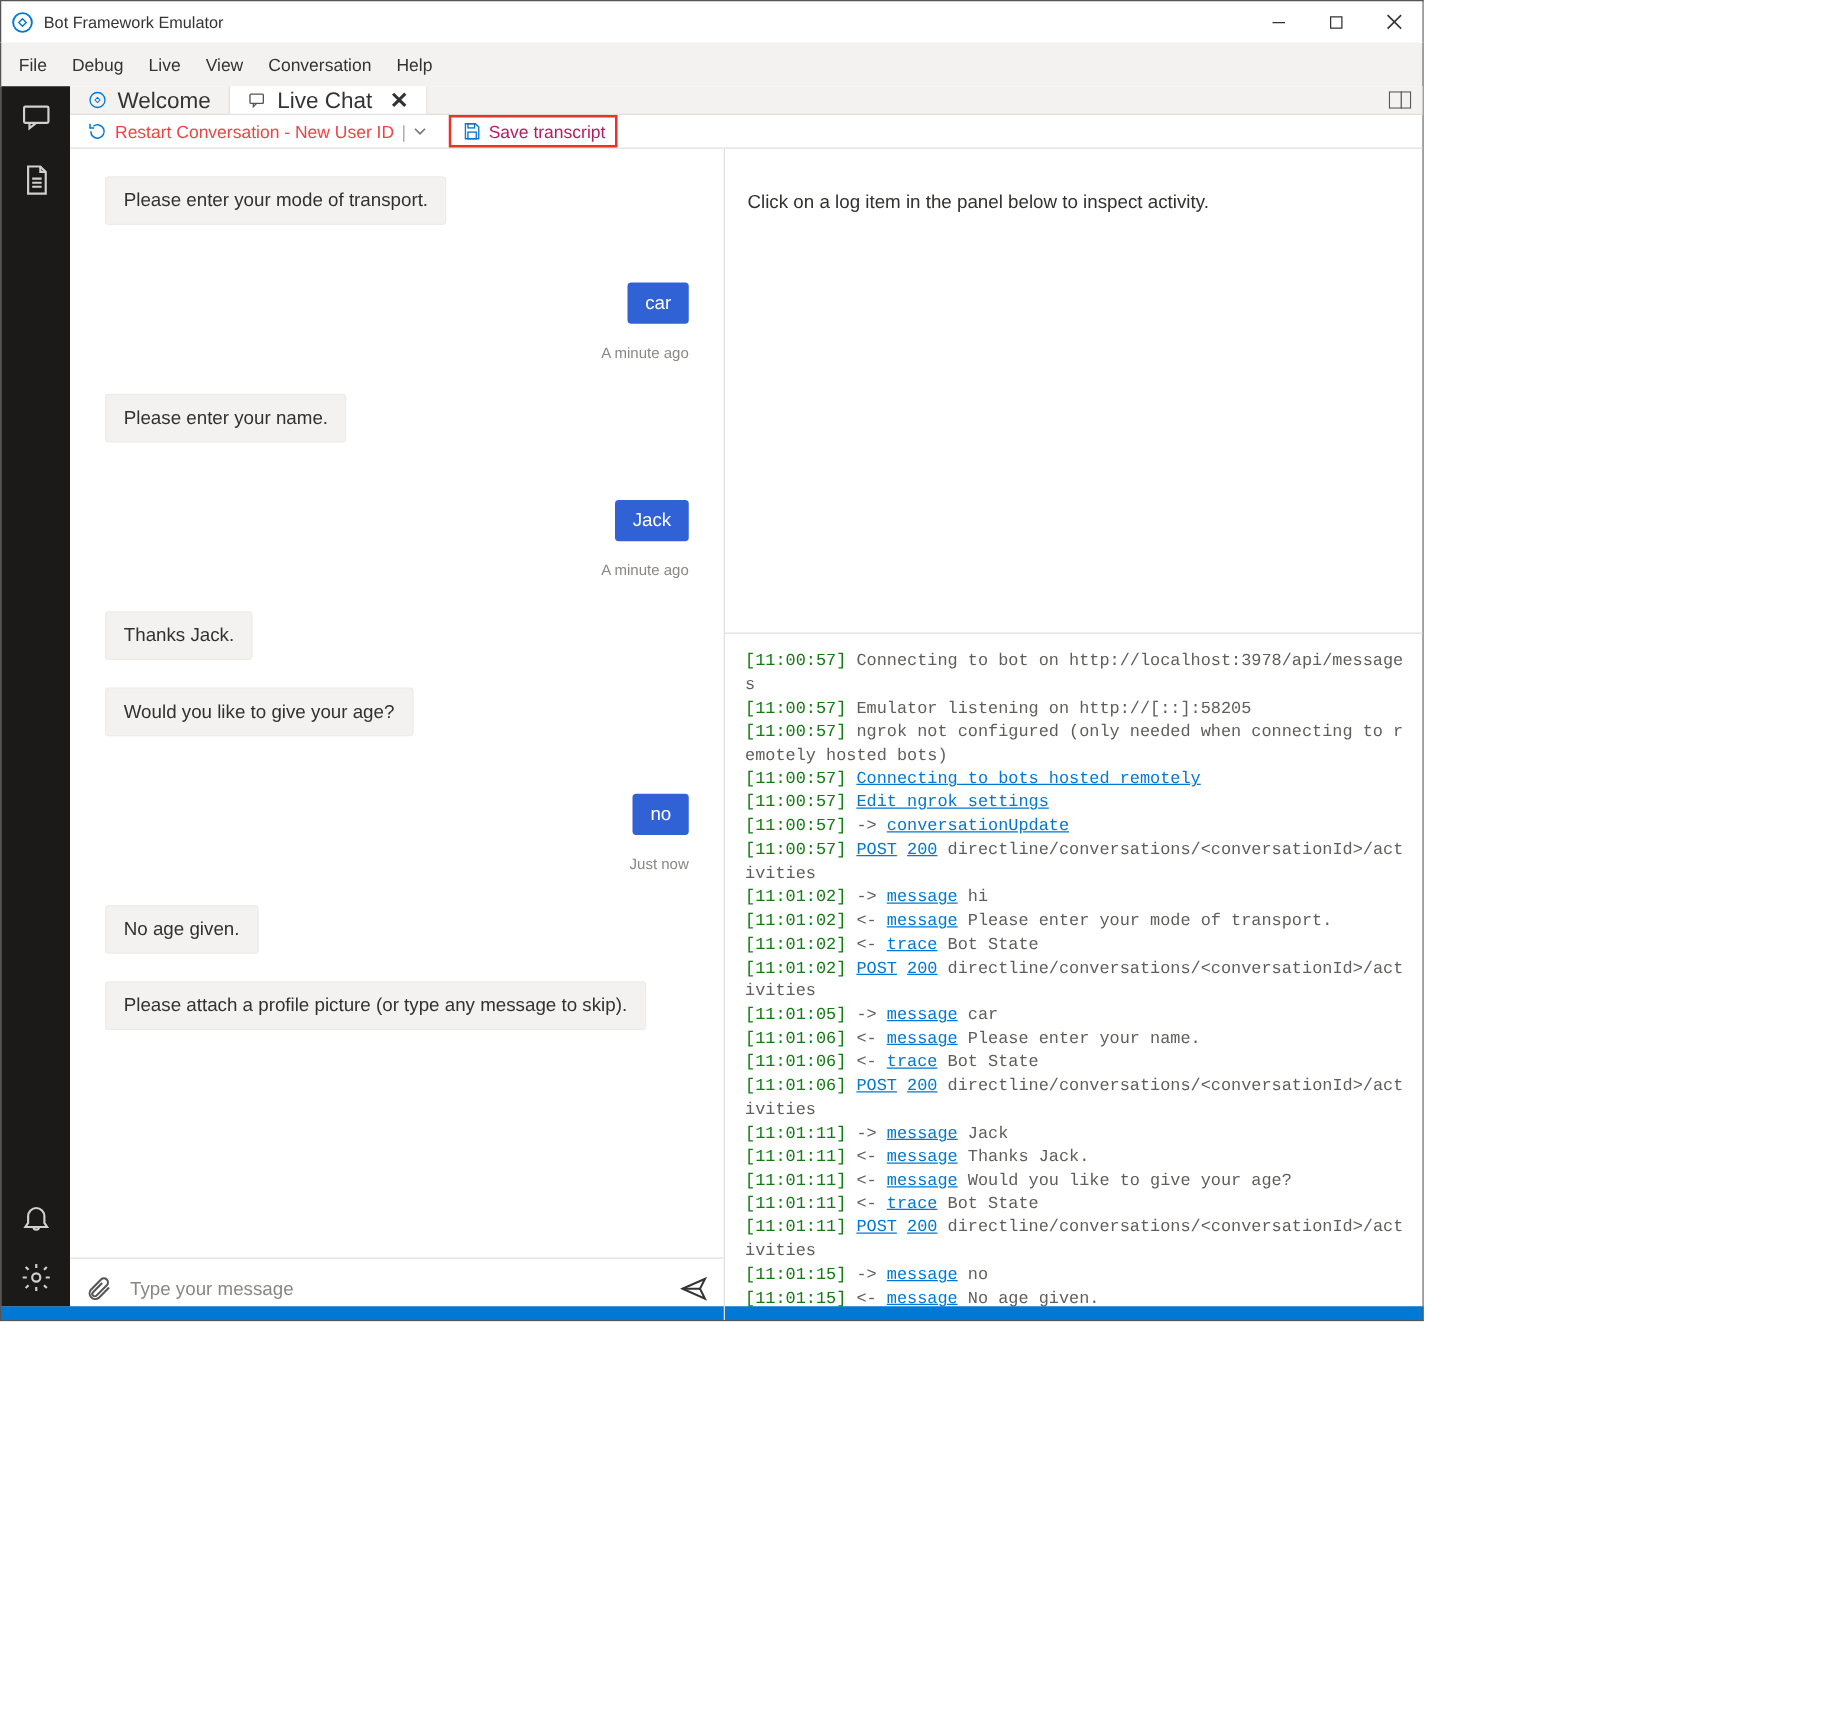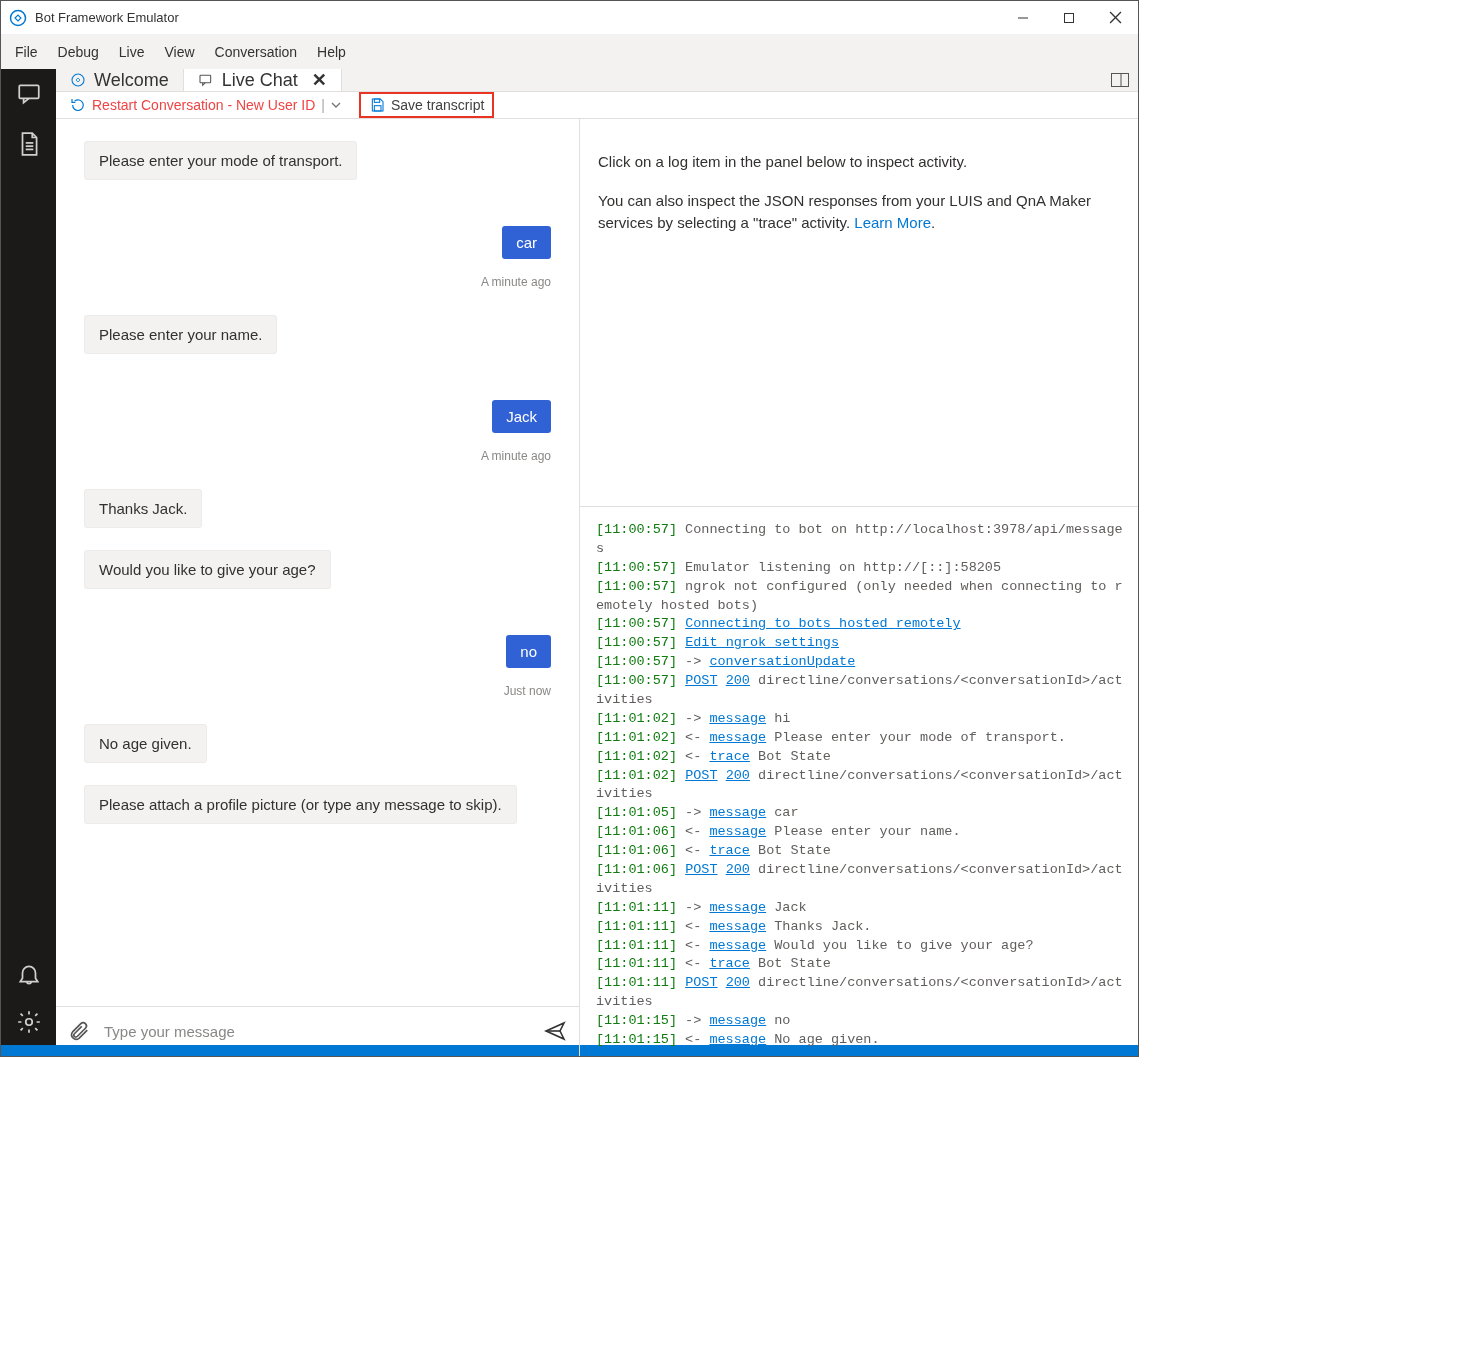--- a/index.html
+++ b/index.html
@@ -18,21 +18,21 @@
   .main { flex: 1; display: flex; flex-direction: column; }
   .tabbar { height: 35px; background: #f3f2f1; display: flex; align-items: stretch; border-bottom: 1px solid #e1dfdd; }
   .tab { display: flex; align-items: center; gap: 8px; padding: 0 14px; font-size: 18px; color: #333; border-right: 1px solid #e1dfdd; cursor:default;}
   .tab.active { background: #fff; }
   .tab .closex { font-weight: bold; color:#333; margin-left:6px;}
   .tabbar .spacer { flex:1; }
   .tabbar .panel-toggle { width: 36px; display:flex; align-items:center; justify-content:center; }
   .toolbar { height: 32px; display: flex; align-items: center; border-bottom: 1px solid #e1dfdd; padding: 0 14px; gap: 18px;}
   .toolbar .restart { display:flex; align-items:center; gap:6px; color:#555;}
   .toolbar .restart .rlabel { color:#ef4444; font-size:14px; }
-  .toolbar .save-transcript { display:flex; align-items:center; gap:6px; border: 2px solid #eb3323; padding: 3px 8px; color:#404040;}
+  .toolbar .save-transcript { display:flex; align-items:center; gap:6px; border: 2px solid #eb3323; padding: 3px 8px; color:#be185d;}
   .content-split { flex:1; display:flex; }
   .chat-pane { width: 524px; display:flex; flex-direction:column; border-right:1px solid #e1dfdd; position:relative;}
   .chat-scroll { flex:1; overflow-y:auto; padding: 22px 28px 10px 28px; }
   .chat-scroll::-webkit-scrollbar { width:10px; }
   .chat-scroll::-webkit-scrollbar-thumb { background:#c8c6c4; }
   .bubble-bot { background:#f3f2f1; border:1px solid #edebe9; border-radius:3px; padding: 10px 14px; display:inline-block; font-size:15px; color:#323130; margin-bottom: 6px;}
   .bubble-user { background:#3062d6; color:#fff; border-radius:3px; padding: 8px 14px; display:inline-block; font-size:15px;}
   .row { margin-bottom: 16px; }
   .row.right { text-align:right; margin-top: 40px;}
   .timestamp { font-size:12px; color:#8a8886; margin-top:2px; }
@@ -195,21 +195,20 @@
           <svg class="send-icon" viewBox="0 0 24 24" fill="none" stroke="#333" stroke-width="1.6">
               <path d="M3 12 L21 4 L17 12 L21 20 Z"></path>
               <line x1="3" y1="12" x2="17" y2="12"></line>
             </svg>
         </div>
       </div>
 
       <div class="inspector-pane">
         <div class="inspector-top">
           <p>Click on a log item in the panel below to inspect activity.</p>
-          <p><span>You can also inspect the JSON responses from your LUIS and QnA Maker services by selecting a "trace" activity. </span><a><span>Learn More</span></a>.</p>
         </div>
         <div class="log-pane" id="log-pane"><div><span class="ts">[11:00:57]</span><span class="plain"> Connecting to bot on http://localhost:3978/api/messages</span></div><div><span class="ts">[11:00:57]</span><span class="plain"> Emulator listening on http://[::]:58205</span></div><div><span class="ts">[11:00:57]</span><span class="plain"> ngrok not configured (only needed when connecting to remotely hosted bots)</span></div><div><span class="ts">[11:00:57]</span><span class="plain"> </span><span class="lnk">Connecting to bots hosted remotely</span></div><div><span class="ts">[11:00:57]</span><span class="plain"> </span><span class="lnk">Edit ngrok settings</span></div><div><span class="ts">[11:00:57]</span><span class="arr"> -&gt; </span><span class="lnk">conversationUpdate</span></div><div><span class="ts">[11:00:57]</span><span class="plain"> </span><span class="lnk">POST</span><span class="plain"> </span><span class="lnk">200</span><span class="plain"> directline/conversations/&lt;conversationId&gt;/activities</span></div><div><span class="ts">[11:01:02]</span><span class="arr"> -&gt; </span><span class="lnk">message</span><span class="plain"> hi</span></div><div><span class="ts">[11:01:02]</span><span class="arr"> &lt;- </span><span class="lnk">message</span><span class="plain"> Please enter your mode of transport.</span></div><div><span class="ts">[11:01:02]</span><span class="arr"> &lt;- </span><span class="lnk">trace</span><span class="plain"> Bot State</span></div><div><span class="ts">[11:01:02]</span><span class="plain"> </span><span class="lnk">POST</span><span class="plain"> </span><span class="lnk">200</span><span class="plain"> directline/conversations/&lt;conversationId&gt;/activities</span></div><div><span class="ts">[11:01:05]</span><span class="arr"> -&gt; </span><span class="lnk">message</span><span class="plain"> car</span></div><div><span class="ts">[11:01:06]</span><span class="arr"> &lt;- </span><span class="lnk">message</span><span class="plain"> Please enter your name.</span></div><div><span class="ts">[11:01:06]</span><span class="arr"> &lt;- </span><span class="lnk">trace</span><span class="plain"> Bot State</span></div><div><span class="ts">[11:01:06]</span><span class="plain"> </span><span class="lnk">POST</span><span class="plain"> </span><span class="lnk">200</span><span class="plain"> directline/conversations/&lt;conversationId&gt;/activities</span></div><div><span class="ts">[11:01:11]</span><span class="arr"> -&gt; </span><span class="lnk">message</span><span class="plain"> Jack</span></div><div><span class="ts">[11:01:11]</span><span class="arr"> &lt;- </span><span class="lnk">message</span><span class="plain"> Thanks Jack.</span></div><div><span class="ts">[11:01:11]</span><span class="arr"> &lt;- </span><span class="lnk">message</span><span class="plain"> Would you like to give your age?</span></div><div><span class="ts">[11:01:11]</span><span class="arr"> &lt;- </span><span class="lnk">trace</span><span class="plain"> Bot State</span></div><div><span class="ts">[11:01:11]</span><span class="plain"> </span><span class="lnk">POST</span><span class="plain"> </span><span class="lnk">200</span><span class="plain"> directline/conversations/&lt;conversationId&gt;/activities</span></div><div><span class="ts">[11:01:15]</span><span class="arr"> -&gt; </span><span class="lnk">message</span><span class="plain"> no</span></div><div><span class="ts">[11:01:15]</span><span class="arr"> &lt;- </span><span class="lnk">message</span><span class="plain"> No age given.</span></div></div>
       </div>
     </div>
   </div>
 </div>
 
 <div class="footer-bar"></div>
 
 </body></html>

